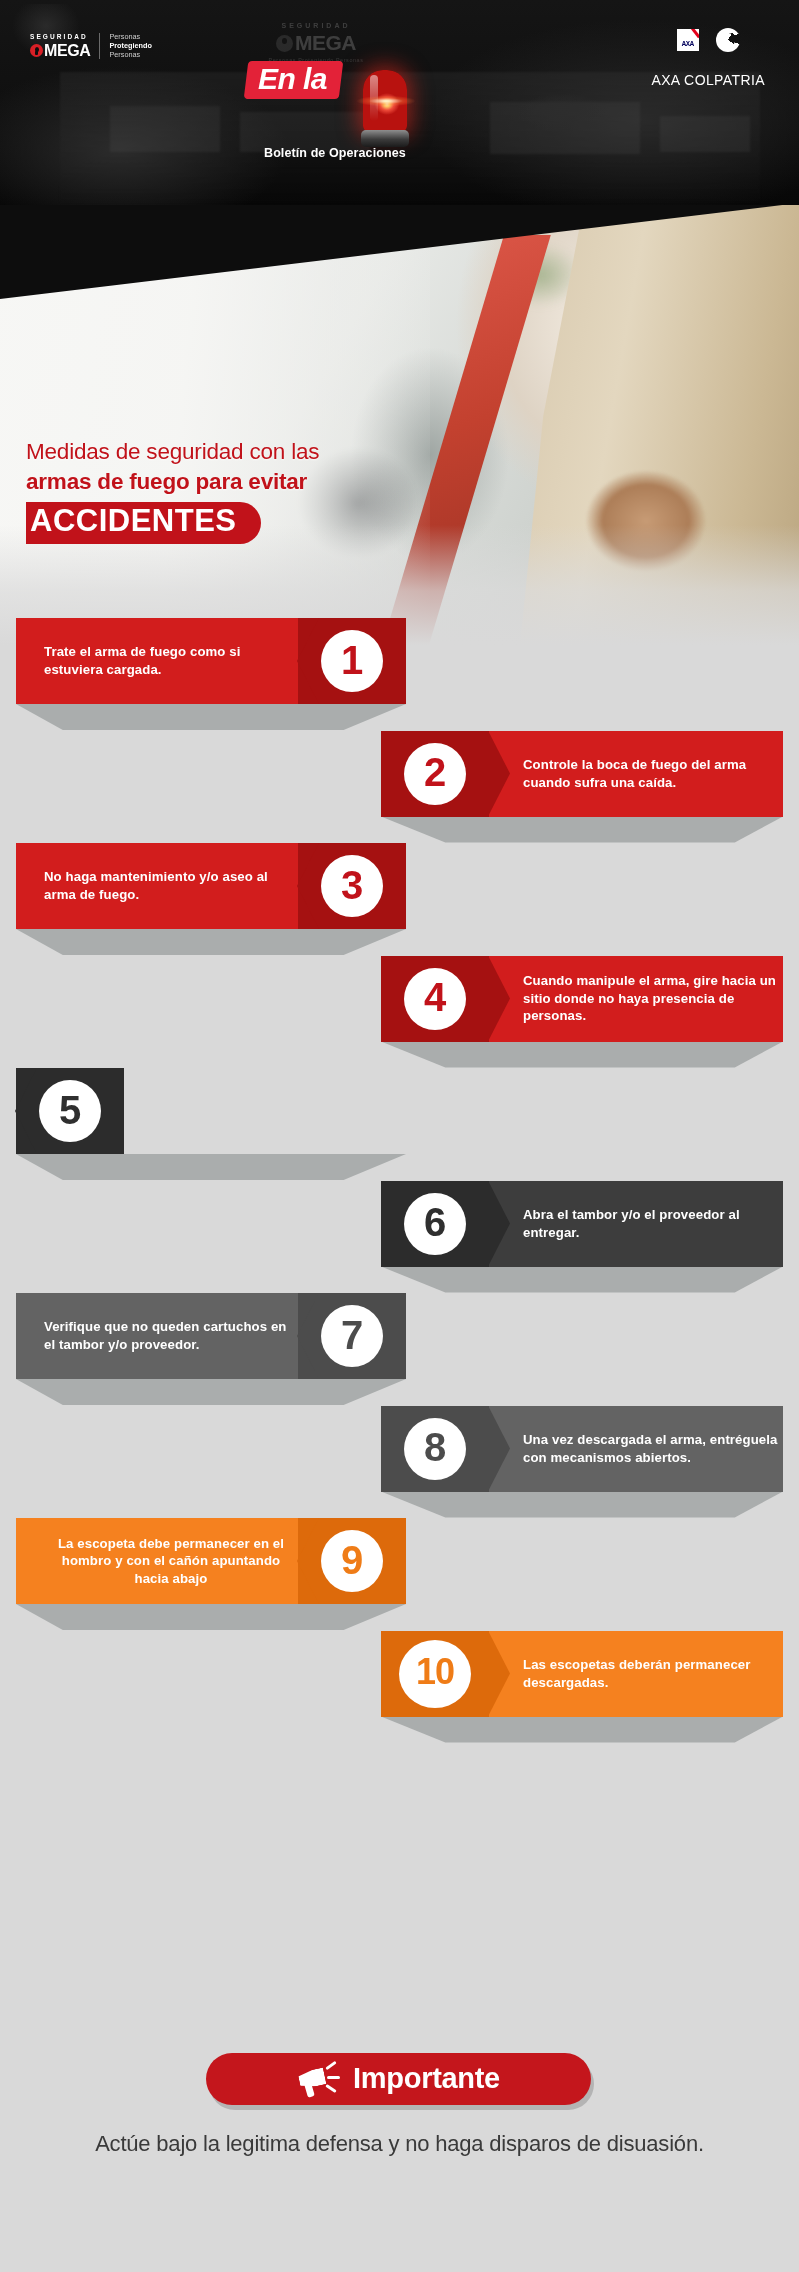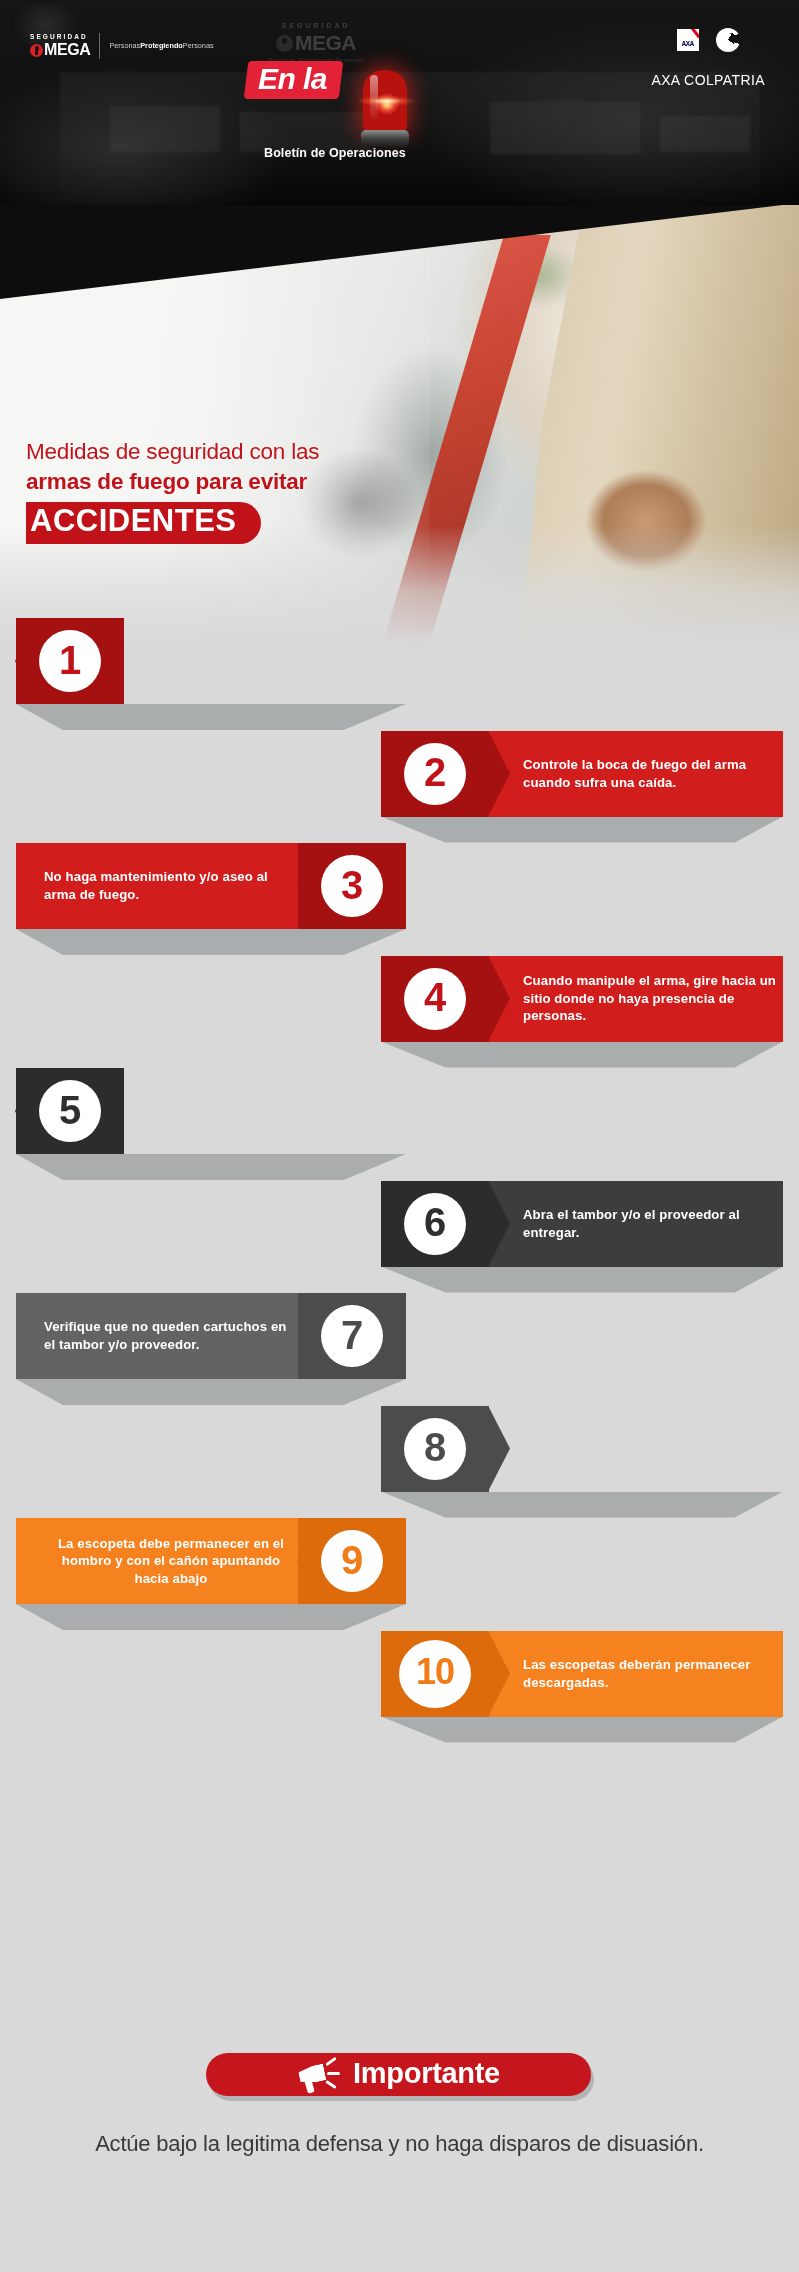--- a/index.html
+++ b/index.html
@@ -43,21 +43,21 @@
   
   .logo-left{position:absolute;left:30px;top:33px;display:flex;align-items:center;gap:9px;}
   .lm-block{display:flex;flex-direction:column;line-height:1;}
   .lm-seg{color:#fff;font-size:6.5px;letter-spacing:2.1px;font-weight:700;margin-bottom:2px;}
   .lm-mega{display:flex;align-items:center;gap:1px;}
   .lm-mark{width:13px;height:13px;border-radius:50%;background:#d81f26;position:relative;}
   .lm-mark::after{content:"";position:absolute;left:4.6px;top:2.6px;width:4px;height:5px;border-radius:50% 50% 45% 45%;background:#0d0d0d;}
   .lm-mark::before{content:"";position:absolute;left:5.4px;top:7.2px;width:2.4px;height:3.6px;background:#0d0d0d;border-radius:1px;}
   .lm-word{color:#fff;font-size:16px;font-weight:800;letter-spacing:-.4px;}
   .lm-div{width:1px;height:26px;background:#6a6a6a;}
-  .lm-tag{display:flex;flex-direction:row;line-height:1.22;color:#cfcfcf;font-size:7.3px;}
+  .lm-tag{display:flex;flex-direction:column;line-height:1.22;color:#cfcfcf;font-size:7.3px;}
   .lm-tag b{color:#fff;font-weight:700;}
 
   
   .logo-watermark{
     position:absolute;left:236px;top:22px;width:160px;text-align:center;
     opacity:.22;filter:blur(.4px);
   }
   .wm-seg{color:#cfcfcf;font-size:7px;letter-spacing:3px;font-weight:700;}
   .wm-mega{display:flex;align-items:center;justify-content:center;gap:2px;margin-top:2px;}
   .wm-mark{width:17px;height:17px;border-radius:50%;background:#7b7b7b;position:relative;}
@@ -224,21 +224,21 @@
   .t-dark  .circle{color:#2f2f2f;}
   .t-gray  .panel-text{background:#636363;}
   .t-gray  .panel-num {background:#4c4c4c;}
   .t-gray  .circle{color:#4c4c4c;}
   .t-orange .panel-text{background:#f5811f;}
   .t-orange .panel-num {background:#dd6a0b;}
   .t-orange .circle{color:#ef7c17;}
 
   
   .imp-pill{
-    position:absolute;left:206px;top:2053px;width:385px;height:43px;
+    position:absolute;left:206px;top:2053px;width:385px;height:52px;
     background:#c4161c;border-radius:26px;
     box-shadow:3px 5px 0 rgba(150,150,150,.55);
     display:flex;align-items:center;justify-content:center;gap:10px;z-index:5;
   }
   .imp-label{color:#fff;font-size:29px;font-weight:800;letter-spacing:-.3px;padding-bottom:2px;}
   .megaphone{position:relative;width:46px;height:38px;flex:none;}
   .mg-body{position:absolute;left:2px;top:10px;width:26px;height:17px;background:#fff;
     clip-path:polygon(0 22%,62% 0,100% 0,100% 100%,62% 100%,0 78%);transform:rotate(-12deg);}
   .mg-handle{position:absolute;left:9px;top:23px;width:7px;height:14px;background:#fff;transform:rotate(-16deg);border-radius:2px;}
   .mg-l1,.mg-l2,.mg-l3{position:absolute;background:#fff;border-radius:2px;}
@@ -327,20 +327,23 @@
   <div class="headline">
     <div class="hl-1">Medidas de seguridad con las</div>
     <div class="hl-2">armas de fuego para evitar</div>
     <div class="hl-pill">ACCIDENTES</div>
   </div>
 
   <div id="items-root">
       <div class="item left t-red" style="top: 618px; left: 16px; width: 390px;">
         <div class="shadow"></div>
         <div class="bar">
+          <div class="panel-text">
+            <div class="itxt">Trate el arma de fuego como si estuviera cargada.</div>
+          </div>
           <div class="panel-num">
             <div class="circle">1</div>
           </div>
         </div>
       </div>
       <div class="item right t-red" style="top: 730.5px; left: 381px; width: 402px;">
         <div class="shadow"></div>
         <div class="bar">
           <div class="panel-num">
             <div class="circle">2</div>
@@ -400,20 +403,23 @@
           <div class="panel-num">
             <div class="circle">7</div>
           </div>
         </div>
       </div>
       <div class="item right t-gray" style="top: 1405.5px; left: 381px; width: 402px;">
         <div class="shadow"></div>
         <div class="bar">
           <div class="panel-num">
             <div class="circle">8</div>
+          </div>
+          <div class="panel-text">
+            <div class="itxt">Una vez descargada el arma, entréguela con mecanismos abiertos.</div>
           </div>
         </div>
       </div>
       <div class="item left t-orange" style="top: 1518px; left: 16px; width: 390px; text-align: center;">
         <div class="shadow"></div>
         <div class="bar">
           <div class="panel-text">
             <div class="itxt">La escopeta debe permanecer en el hombro y con el cañón apuntando hacia abajo</div>
           </div>
           <div class="panel-num">

